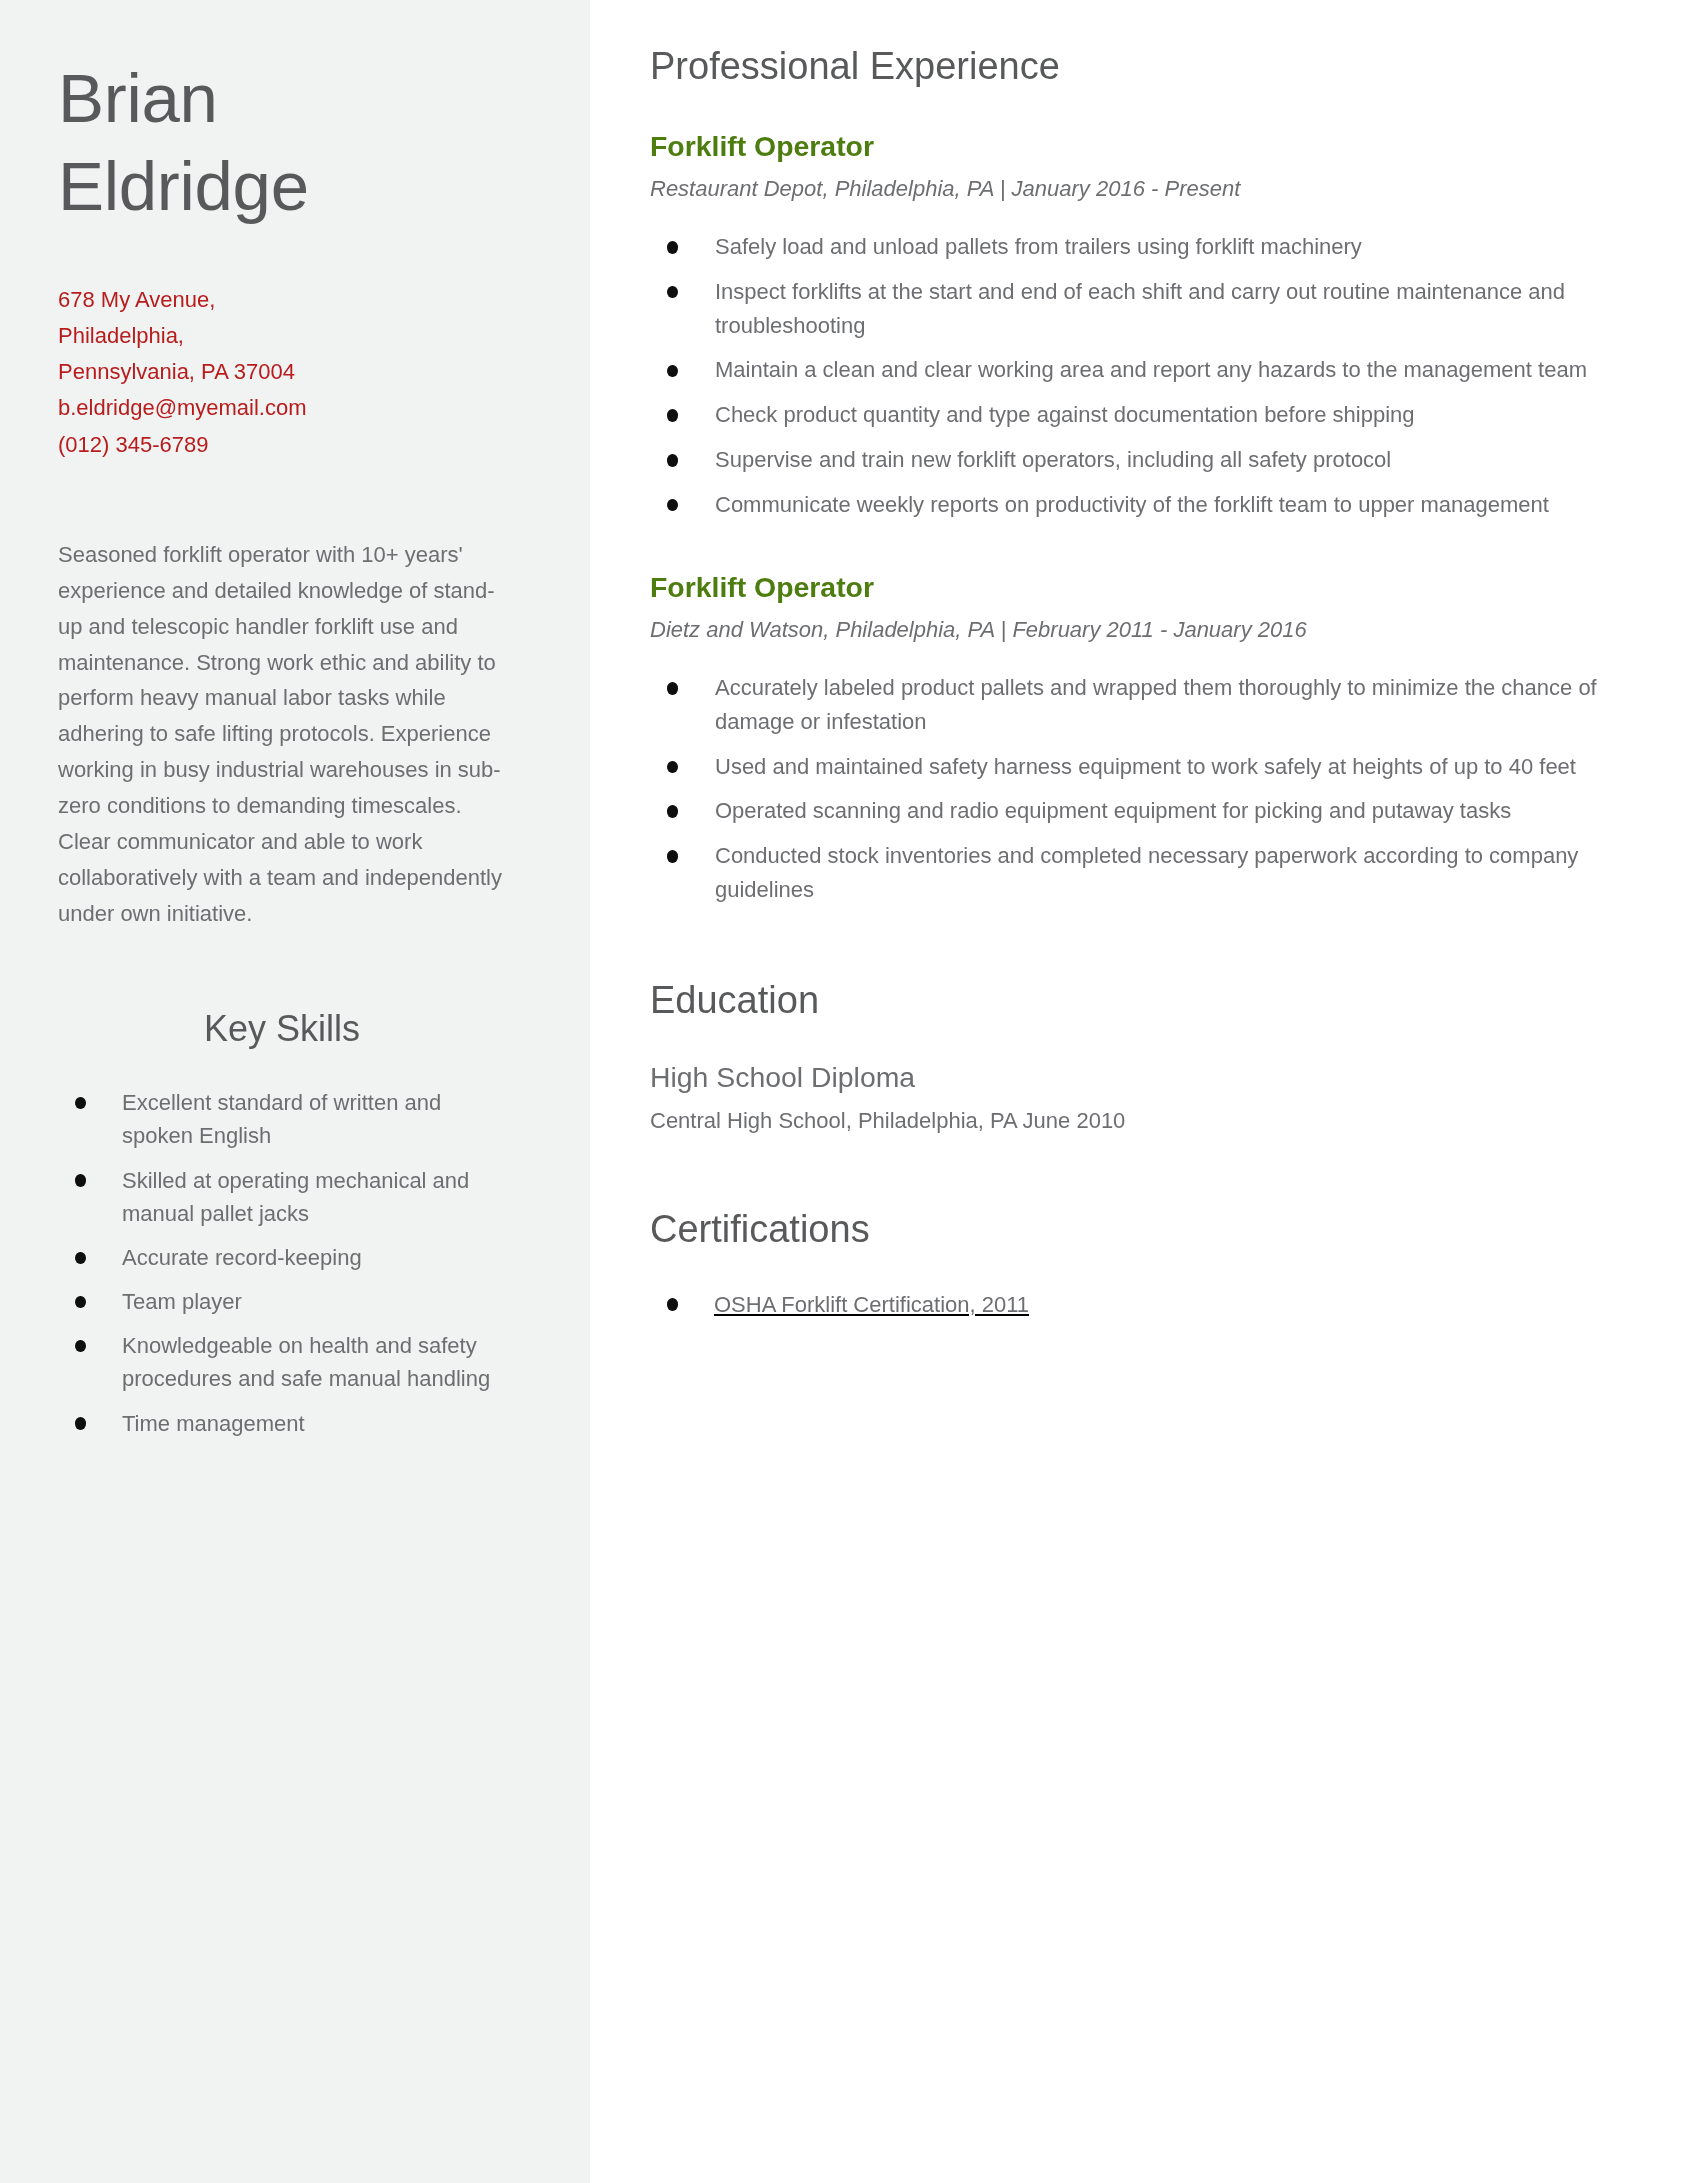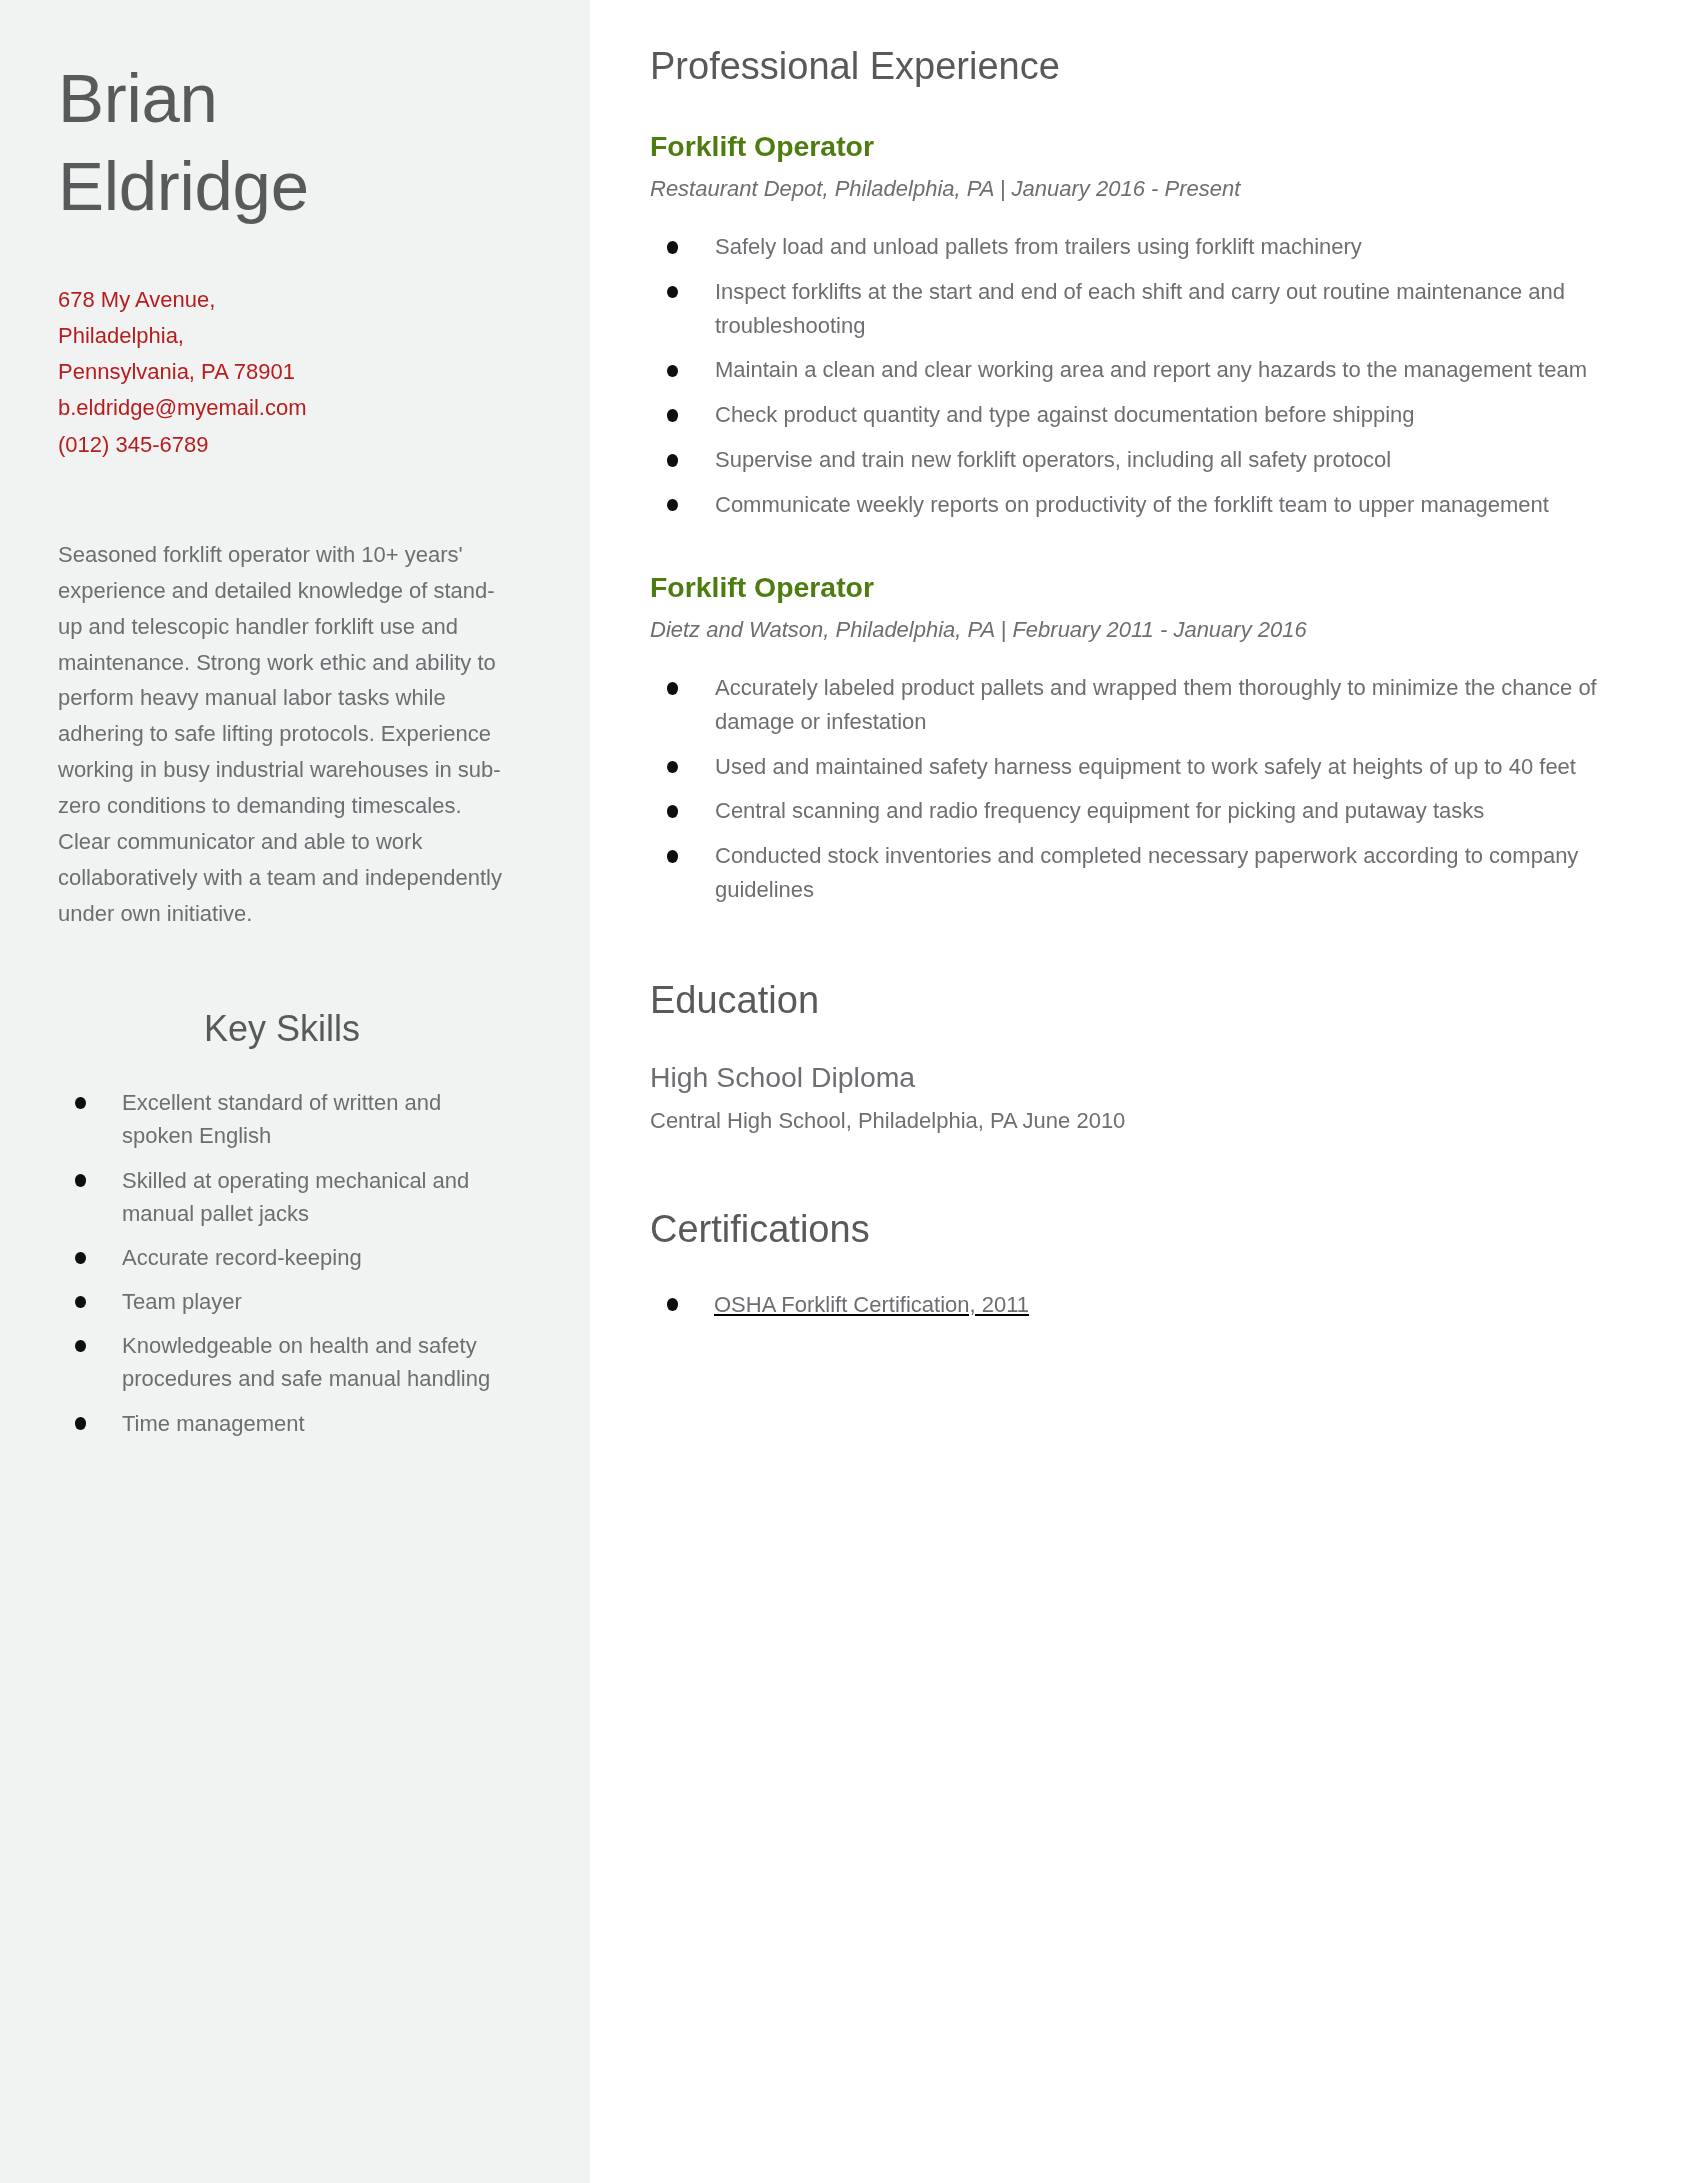--- a/index.html
+++ b/index.html
@@ -177,21 +177,21 @@
   <aside class="sidebar">
 
     <div class="name-block">
       <div class="name-line">Brian</div>
       <div class="name-line second">Eldridge</div>
     </div>
 
     <div class="contact-block">
       <div class="contact-line">678 My Avenue,</div>
       <div class="contact-line">Philadelphia,</div>
-      <div class="contact-line">Pennsylvania, PA 78901</div>
+      <div class="contact-line">Pennsylvania, PA 37004</div>
       <div class="contact-line">b.eldridge@myemail.com</div>
       <div class="contact-line">(012) 345-6789</div>
     </div>
 
     <div class="summary-block">Seasoned forklift operator with 10+ years' experience and detailed knowledge of stand-up and telescopic handler forklift use and maintenance. Strong work ethic and ability to perform heavy manual labor tasks while adhering to safe lifting protocols. Experience working in busy industrial warehouses in sub-zero conditions to demanding timescales. Clear communicator and able to work collaboratively with a team and independently under own initiative.</div>
 
     <h2 class="sidebar-heading">Key Skills</h2>
 
     <ul class="bullets sidebar-list">
       <li><span class="dot"></span><span>Excellent standard of written and spoken English</span></li>
@@ -220,21 +220,21 @@
         <li><span class="dot"></span><span>Communicate weekly reports on productivity of the forklift team to upper management</span></li>
       </ul>
     </section>
 
     <section class="job second">
       <div class="job-title">Forklift Operator</div>
       <div class="job-meta">Dietz and Watson, Philadelphia, PA | February 2011 - January 2016</div>
       <ul class="bullets main-list">
         <li><span class="dot"></span><span>Accurately labeled product pallets and wrapped them thoroughly to minimize the chance of damage or infestation</span></li>
         <li><span class="dot"></span><span>Used and maintained safety harness equipment to work safely at heights of up to 40 feet</span></li>
-        <li><span class="dot"></span><span>Central scanning and radio frequency equipment for picking and putaway tasks</span></li>
+        <li><span class="dot"></span><span>Operated scanning and radio equipment equipment for picking and putaway tasks</span></li>
         <li><span class="dot"></span><span>Conducted stock inventories and completed necessary paperwork according to company guidelines</span></li>
       </ul>
     </section>
 
     <h1 class="main-heading spaced-top">Education</h1>
     <section class="edu-entry">
       <div class="edu-degree">High School Diploma</div>
       <div class="edu-school">Central High School, Philadelphia, PA June 2010</div>
     </section>
 

